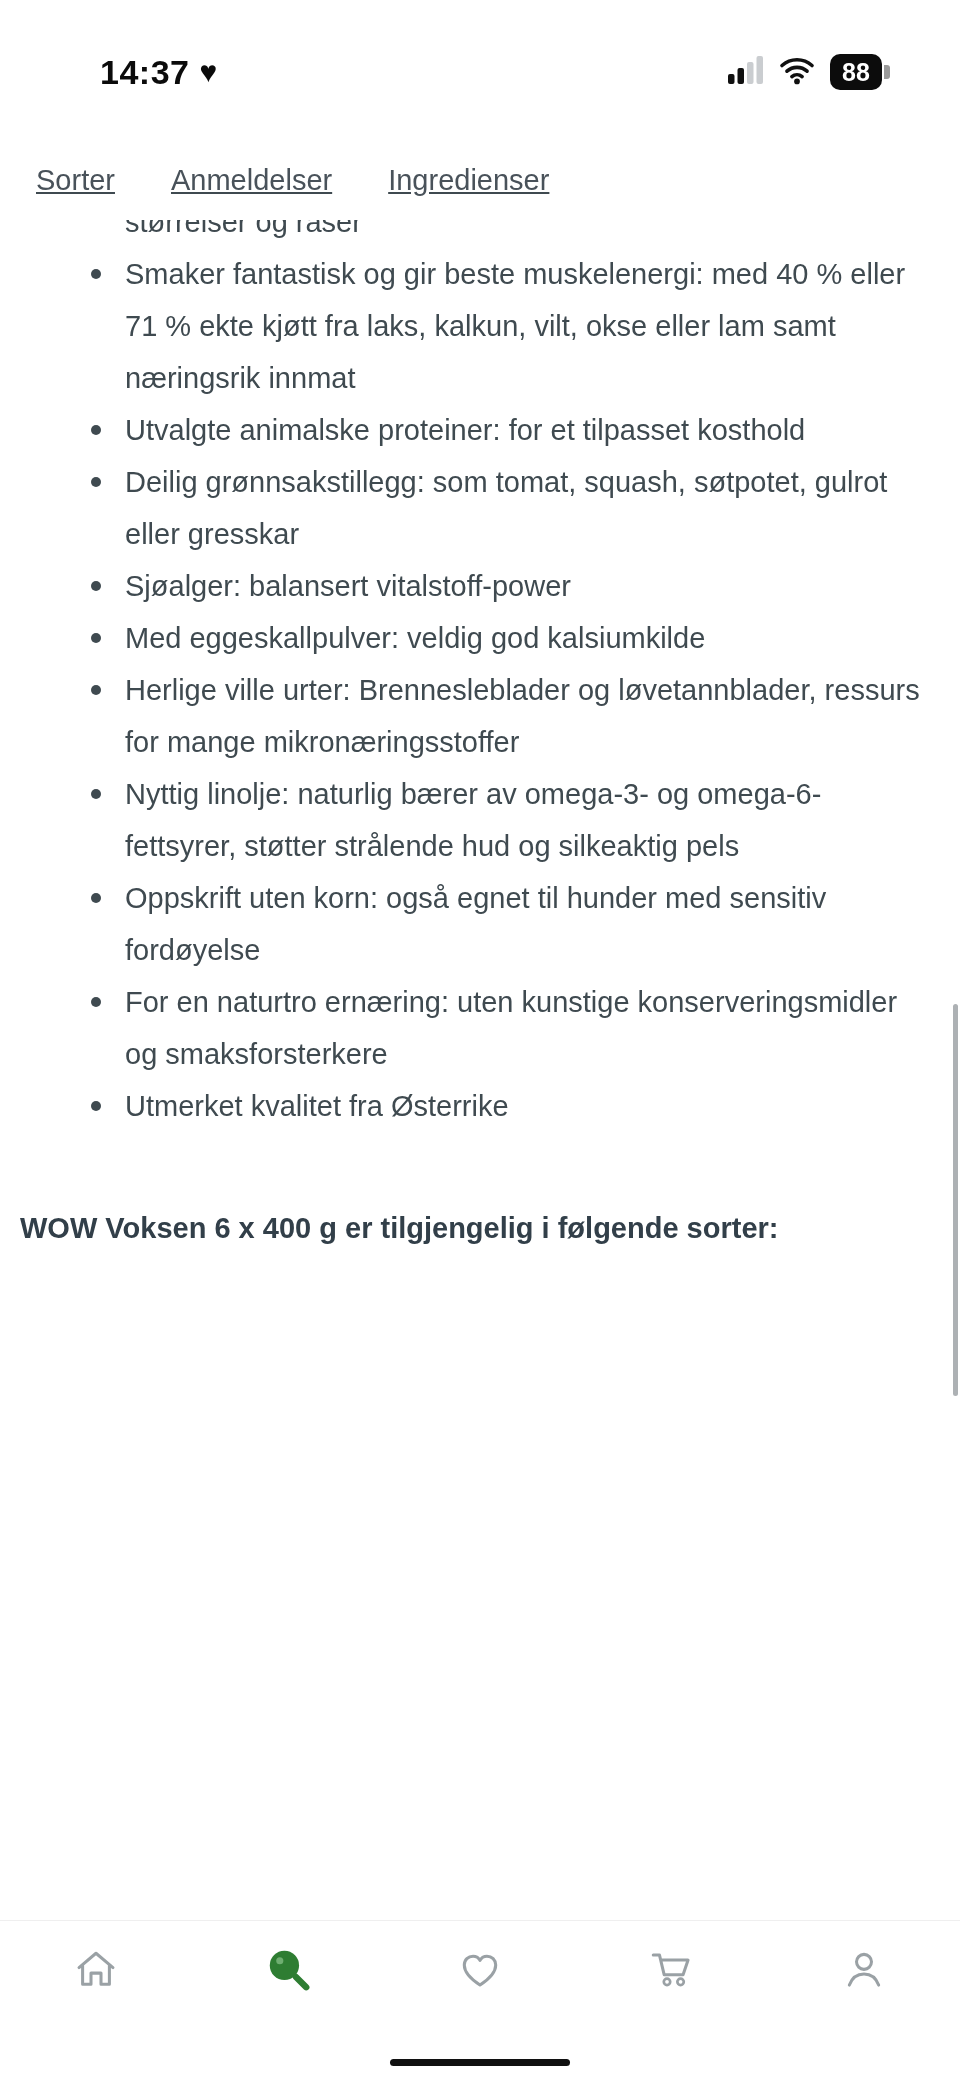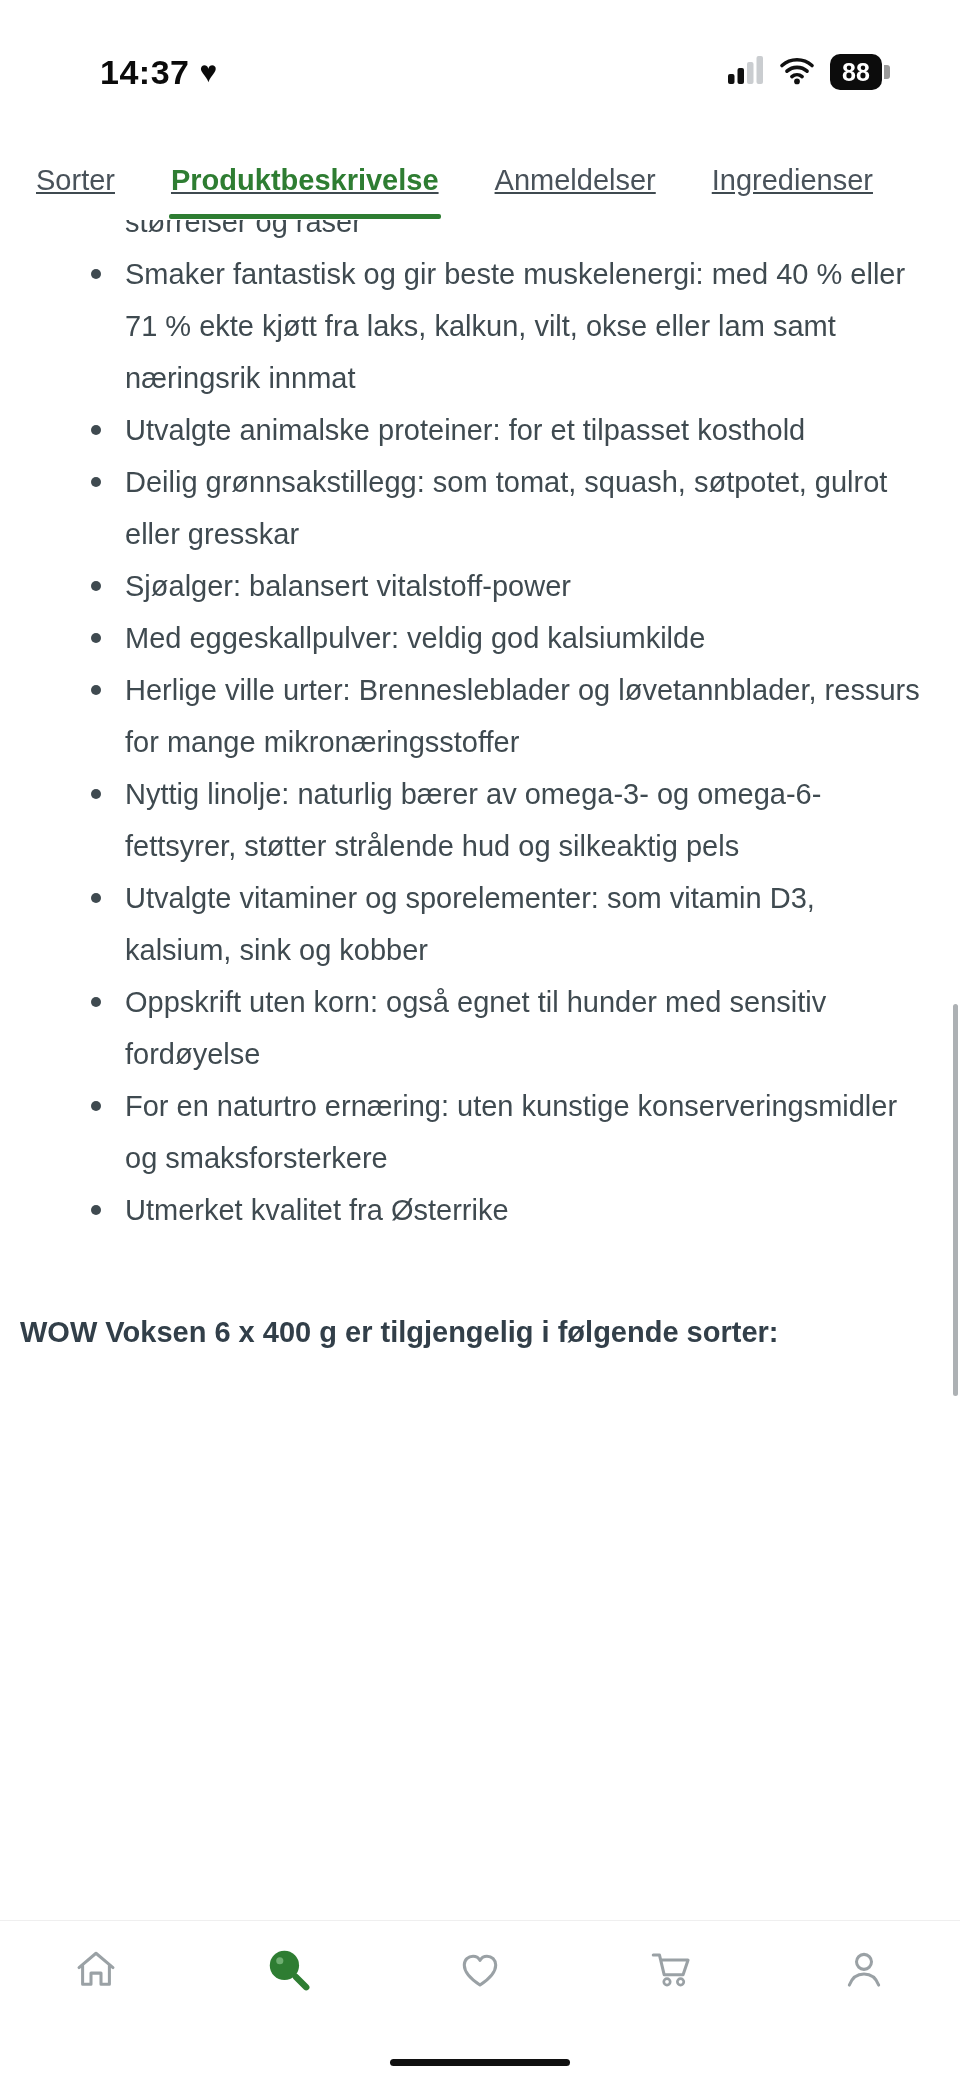--- a/index.html
+++ b/index.html
@@ -149,21 +149,20 @@
         <li>Deilig grønnsakstillegg: som tomat, squash, søtpotet, gulrot eller gresskar</li>
 
         <li>Sjøalger: balansert vitalstoff-power</li>
 
         <li>Med eggeskallpulver: veldig god kalsiumkilde</li>
 
         <li>Herlige ville urter: Brennesleblader og løvetannblader, ressurs for mange mikronæringsstoffer</li>
 
         <li>Nyttig linolje: naturlig bærer av omega-3- og omega-6-fettsyrer, støtter strålende hud og silkeaktig pels</li>
 
-        <li>Utvalgte vitaminer og sporelementer: som vitamin D3, kalsium, sink og kobber</li>
 
         <li>Oppskrift uten korn: også egnet til hunder med sensitiv fordøyelse</li>
 
         <li>For en naturtro ernæring: uten kunstige konserveringsmidler og smaksforsterkere</li>
 
         <li>Utmerket kvalitet fra Østerrike</li>
       </ul>
 
     <div class="variants-heading">WOW Voksen 6 x 400 g er tilgjengelig i følgende sorter:</div>
 
@@ -194,21 +193,20 @@
         </span>
         <span class="battery">
           <span class="battery-body">88</span>
           <span class="battery-nub"></span>
         </span>
       </div>
     </div>
 
     <div class="tab-row">
       <span class="tab">Sorter</span>
-      <span class="tab active">Produktbeskrivelse</span>
       <span class="tab">Anmeldelser</span>
       <span class="tab">Ingredienser</span>
     </div>
   </div>
 
   <div class="scrollbar-thumb"></div>
 
   <div class="bottom-nav">
     <div class="nav-items">
       <span class="nav-item">

